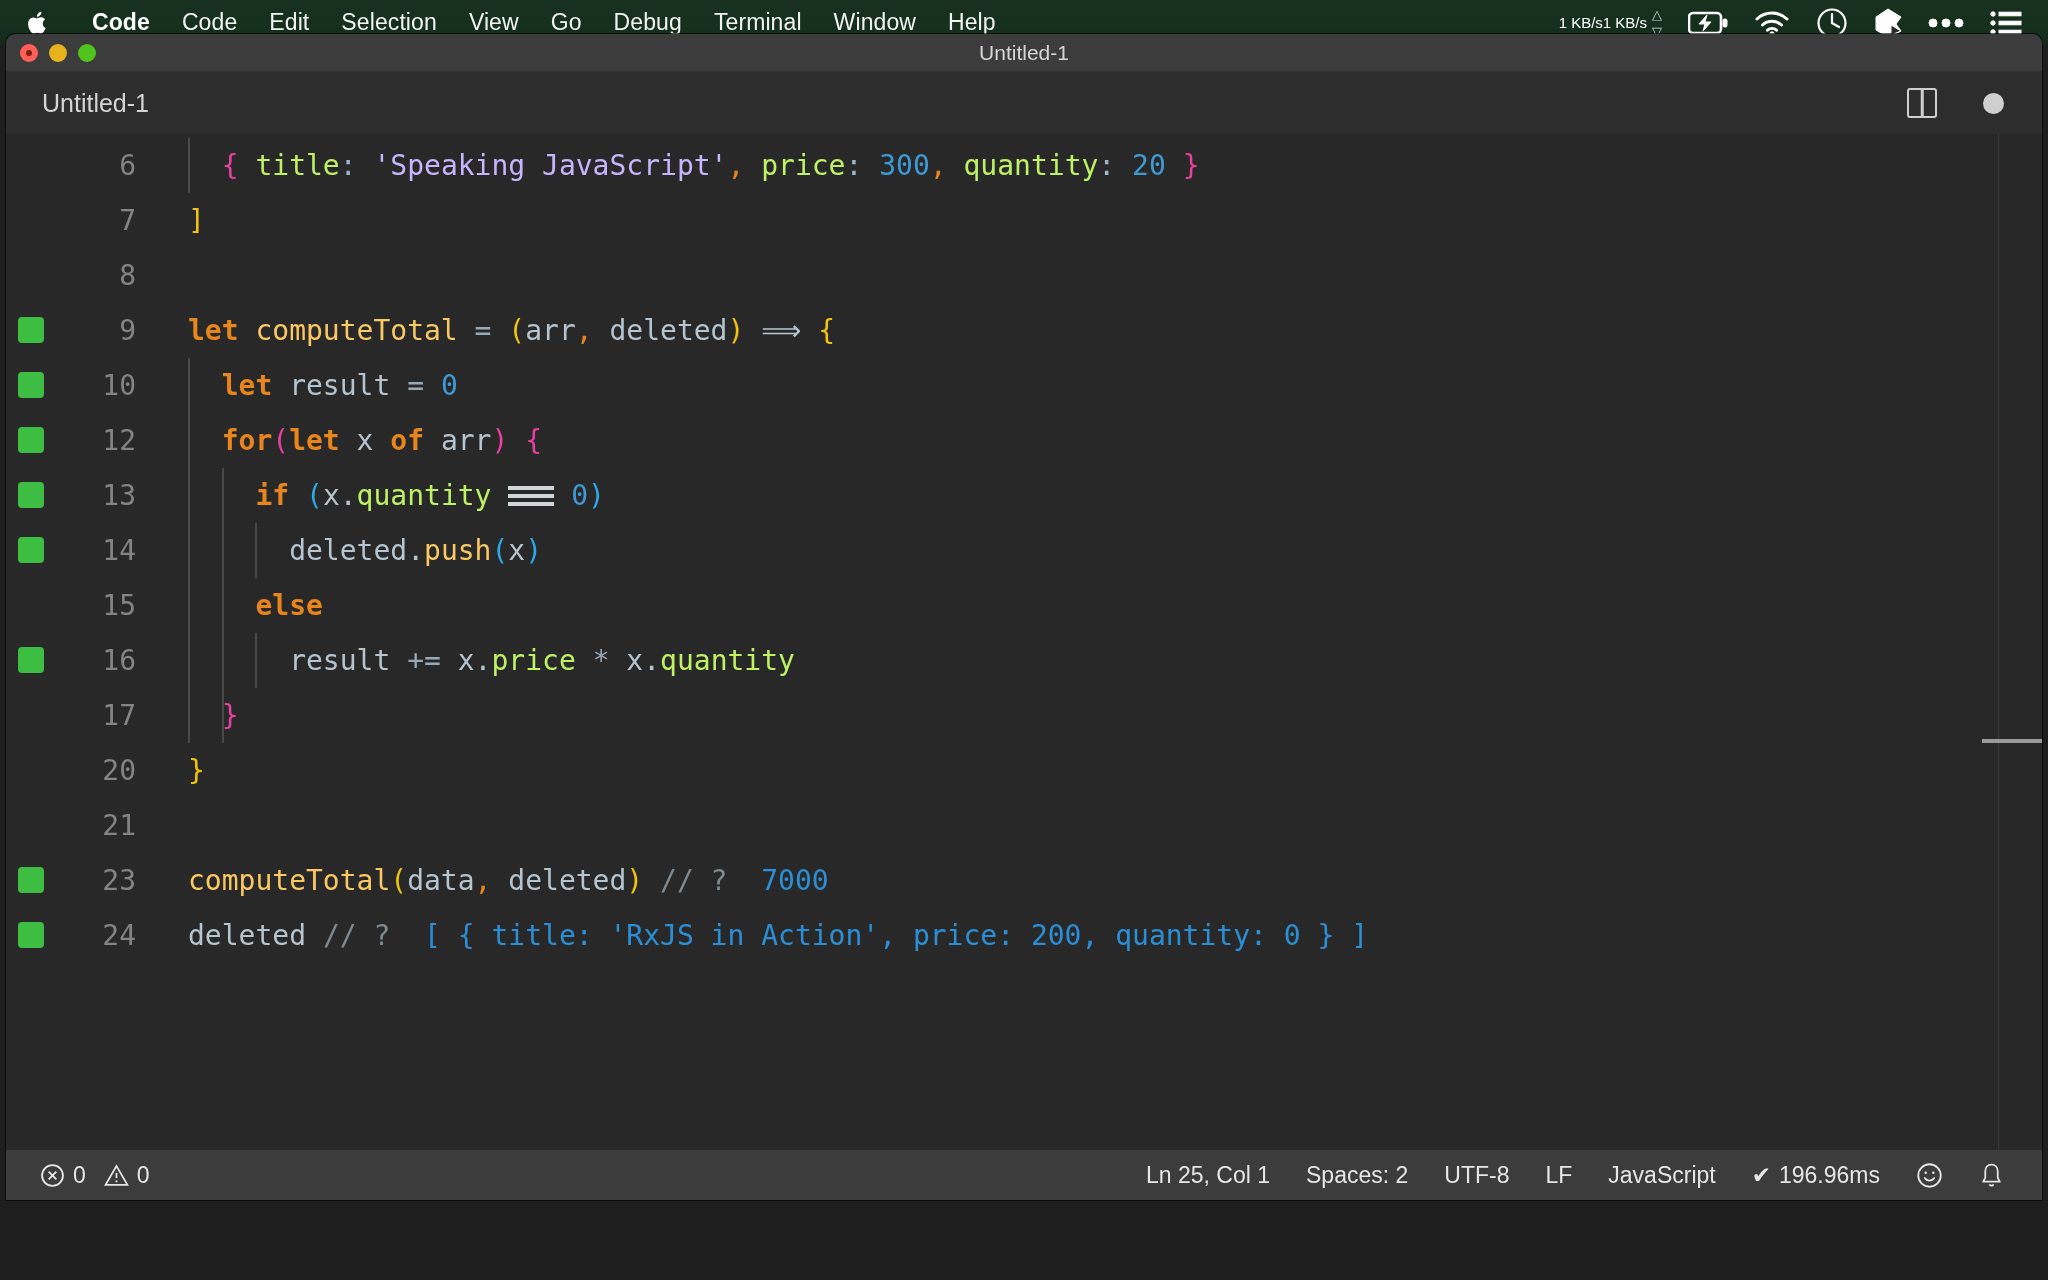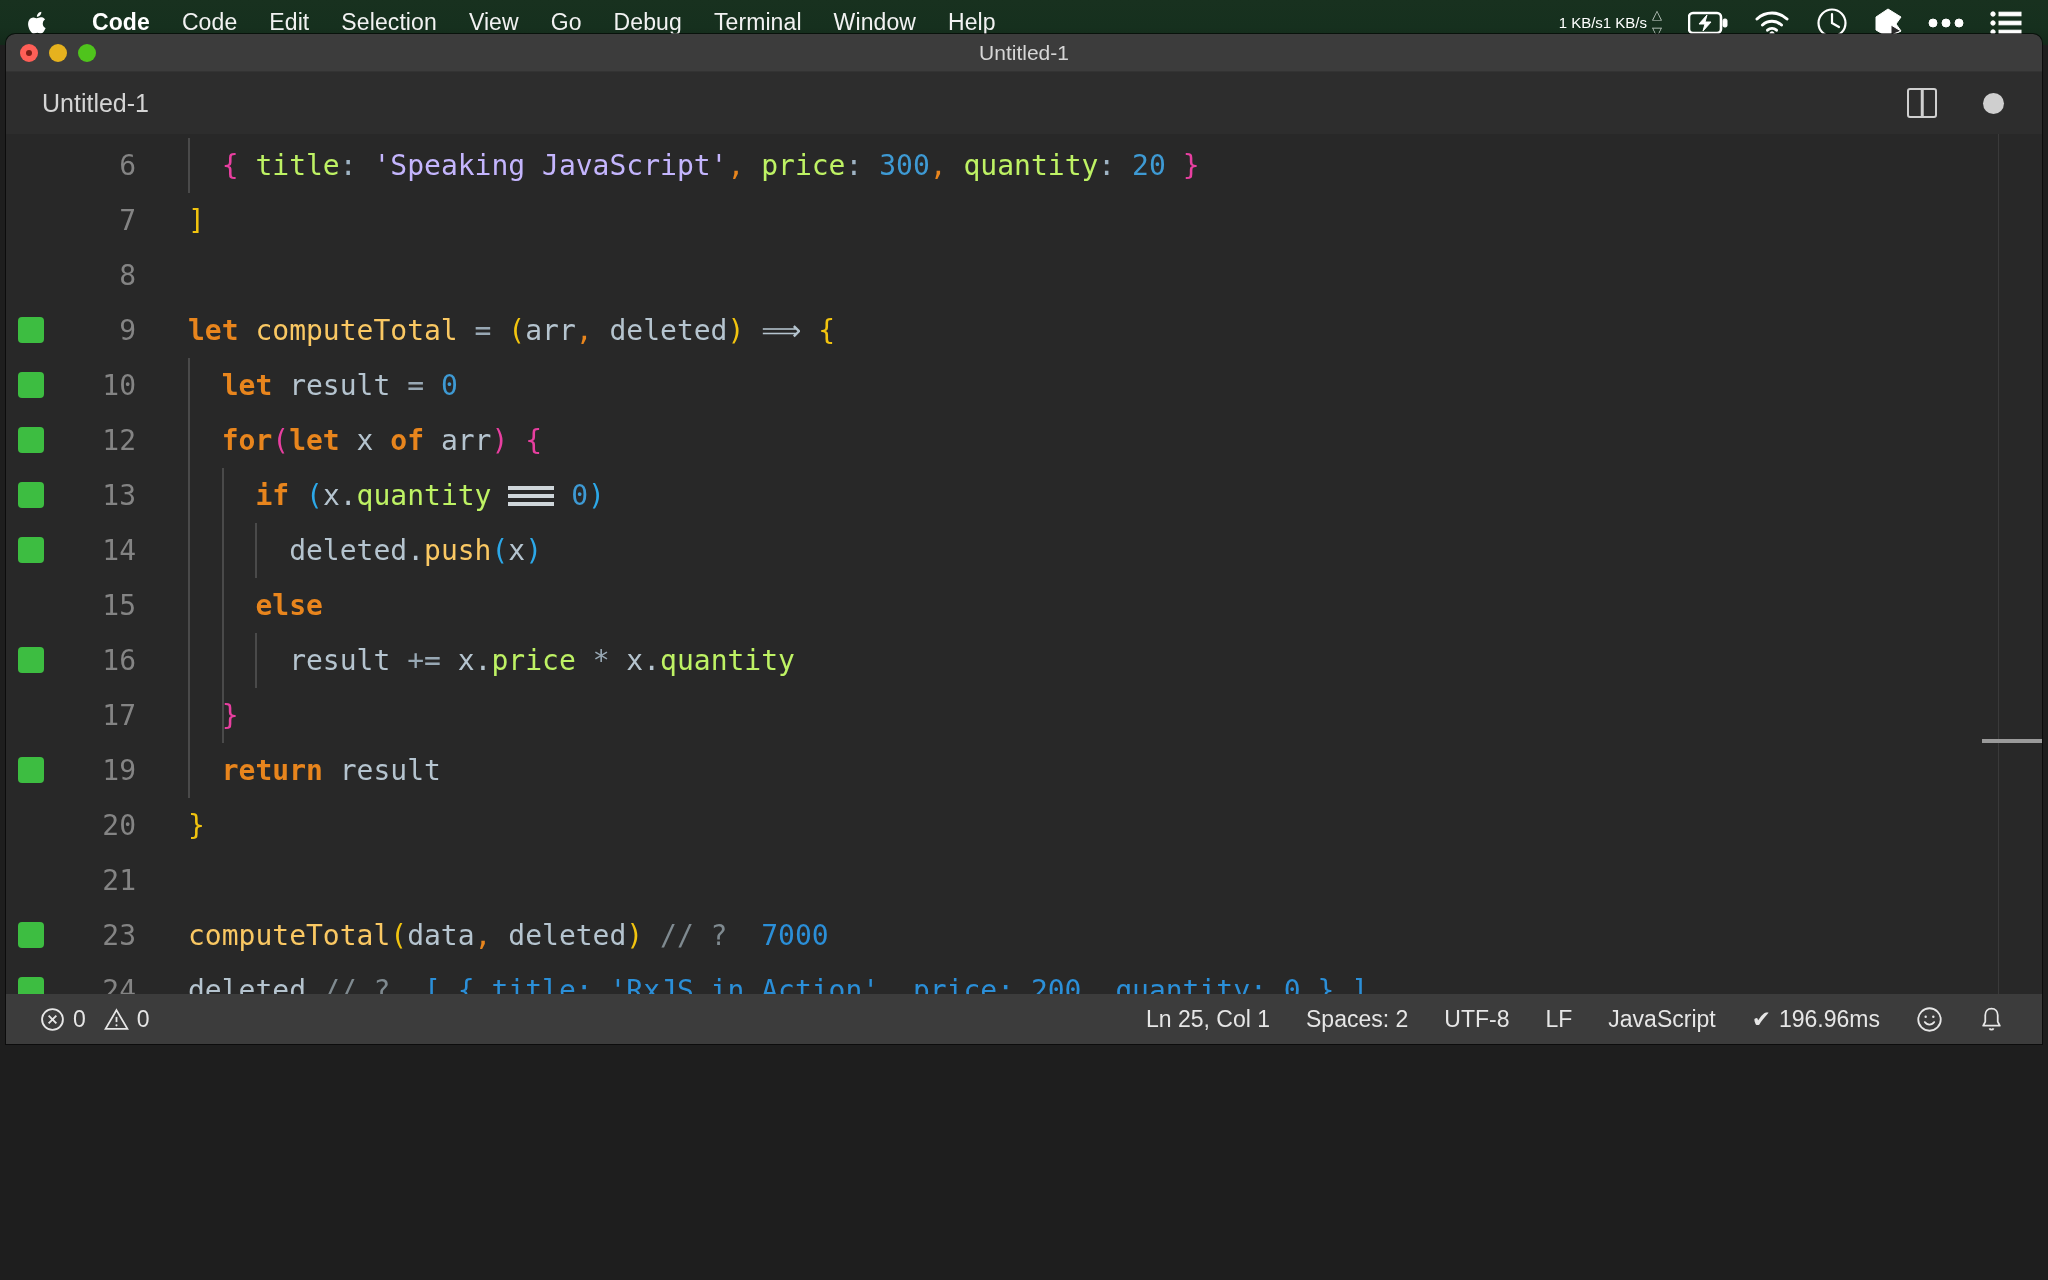--- a/index.html
+++ b/index.html
@@ -28,21 +28,21 @@
   .menu-item.bold{ font-weight:bold; color:#ffffff; }
   .menubar-right{ margin-left:auto; display:flex; align-items:center; gap:26px; padding-right:12px;}
   .netspeed{ display:flex; align-items:center; gap:5px; }
   .netspeed .rows{ display:flex; flex-direction:row; font-size:15px; line-height:17px; color:#ffffff; text-align:right;}
   .netspeed .arrows{ display:flex; flex-direction:column; font-size:13px; line-height:17px; color:#cfd8d2;}
   .mb-icon{ display:flex; align-items:center; justify-content:center; color:#fff;}
   .mb-icon svg{ fill:#ffffff; stroke:#ffffff; }
 
   
   .window{
-    position:absolute; top:34px; left:6px; width:2036px; height:1010px;
+    position:absolute; top:34px; left:6px; width:2036px; height:1166px;
     background:#1e1e1e;
     border-top-left-radius:9px; border-top-right-radius:9px;
     overflow:hidden;
     box-shadow:0 0 0 1px rgba(0,0,0,.6);
   }
   .titlebar{
     position:relative; height:38px; background:#3c3c3c;
     display:flex; align-items:center;
     border-top-left-radius:9px; border-top-right-radius:9px;
     border-bottom:1px solid #333;
@@ -246,21 +246,20 @@
           <div class="line"><div class="lnum">7</div><div class="ltext"><span class="br-y">]</span></div></div>
           <div class="line"><div class="lnum">8</div><div class="ltext"></div></div>
           <div class="line"><div class="cov"></div><div class="lnum">9</div><div class="ltext"><span class="kw">let</span><span class="var"> </span><span class="fn">computeTotal</span><span class="var"> </span><span class="op">=</span><span class="var"> </span><span class="br-y">(</span><span class="var">arr</span><span class="comma">,</span><span class="var"> </span><span class="var">deleted</span><span class="br-y">)</span><span class="var"> </span><span class="arrow">⟹</span><span class="var"> </span><span class="br-y">{</span></div></div>
           <div class="line"><div class="cov"></div><div class="lnum">10</div><div class="guide" style="left: 182px; top: 0px; height: 55px;"></div><div class="ltext"><span class="var">  </span><span class="kw">let</span><span class="var"> </span><span class="var">result</span><span class="var"> </span><span class="op">=</span><span class="var"> </span><span class="num">0</span></div></div>
           <div class="line"><div class="cov"></div><div class="lnum">12</div><div class="guide" style="left: 182px; top: 0px; height: 55px;"></div><div class="ltext"><span class="var">  </span><span class="kw">for</span><span class="br-p">(</span><span class="kw">let</span><span class="var"> </span><span class="var">x</span><span class="var"> </span><span class="kw">of</span><span class="var"> </span><span class="var">arr</span><span class="br-p">)</span><span class="var"> </span><span class="br-p">{</span></div></div>
           <div class="line"><div class="cov"></div><div class="lnum">13</div><div class="guide" style="left: 182px; top: 0px; height: 55px;"></div><div class="guide" style="left: 215.7px; top: 0px; height: 55px;"></div><div class="ltext"><span class="var">    </span><span class="kw">if</span><span class="var"> </span><span class="br-c">(</span><span class="var">x</span><span class="var">.</span><span class="prop">quantity</span><span class="var"> </span><span class="eqeq"><i></i><i></i><i></i></span><span class="var"> </span><span class="num">0</span><span class="br-c">)</span></div></div>
           <div class="line"><div class="cov"></div><div class="lnum">14</div><div class="guide" style="left: 182px; top: 0px; height: 55px;"></div><div class="guide" style="left: 215.7px; top: 0px; height: 55px;"></div><div class="guide" style="left: 249.4px; top: 0px; height: 55px;"></div><div class="ltext"><span class="var">      </span><span class="var">deleted</span><span class="var">.</span><span class="fn">push</span><span class="br-c">(</span><span class="var">x</span><span class="br-c">)</span></div></div>
           <div class="line"><div class="lnum">15</div><div class="guide" style="left: 182px; top: 0px; height: 55px;"></div><div class="guide" style="left: 215.7px; top: 0px; height: 55px;"></div><div class="ltext"><span class="var">    </span><span class="kw">else</span></div></div>
           <div class="line"><div class="cov"></div><div class="lnum">16</div><div class="guide" style="left: 182px; top: 0px; height: 55px;"></div><div class="guide" style="left: 215.7px; top: 0px; height: 55px;"></div><div class="guide" style="left: 249.4px; top: 0px; height: 55px;"></div><div class="ltext"><span class="var">      </span><span class="var">result</span><span class="var"> </span><span class="op">+=</span><span class="var"> </span><span class="var">x</span><span class="var">.</span><span class="prop">price</span><span class="var"> </span><span class="op">*</span><span class="var"> </span><span class="var">x</span><span class="var">.</span><span class="prop">quantity</span></div></div>
           <div class="line"><div class="lnum">17</div><div class="guide" style="left: 182px; top: 0px; height: 55px;"></div><div class="guide" style="left: 215.7px; top: 0px; height: 55px;"></div><div class="ltext"><span class="var">  </span><span class="br-p">}</span></div></div>
-          <div class="line"><div class="cov"></div><div class="lnum">19</div><div class="guide" style="left: 182px; top: 0px; height: 55px;"></div><div class="ltext"><span class="var">  </span><span class="kw">return</span><span class="var"> </span><span class="var">result</span></div></div>
           <div class="line"><div class="lnum">20</div><div class="ltext"><span class="br-y">}</span></div></div>
           <div class="line"><div class="lnum">21</div><div class="ltext"></div></div>
           <div class="line"><div class="cov"></div><div class="lnum">23</div><div class="ltext"><span class="fn">computeTotal</span><span class="br-y">(</span><span class="var">data</span><span class="comma">,</span><span class="var"> </span><span class="var">deleted</span><span class="br-y">)</span><span class="var"> </span><span class="cmt">// ?</span><span class="var">  </span><span class="res">7000</span></div></div>
           <div class="line"><div class="cov"></div><div class="lnum">24</div><div class="ltext"><span class="var">deleted</span><span class="var"> </span><span class="cmt">// ?</span><span class="var">  </span><span class="res">[ { title: 'RxJS in Action', price: 200, quantity: 0 } ]</span></div></div>
         </div>
       <div class="ruler-border"></div>
       <div class="ruler-mark" style="top:605px;"></div>
     </div>
 
     <div class="statusbar">

